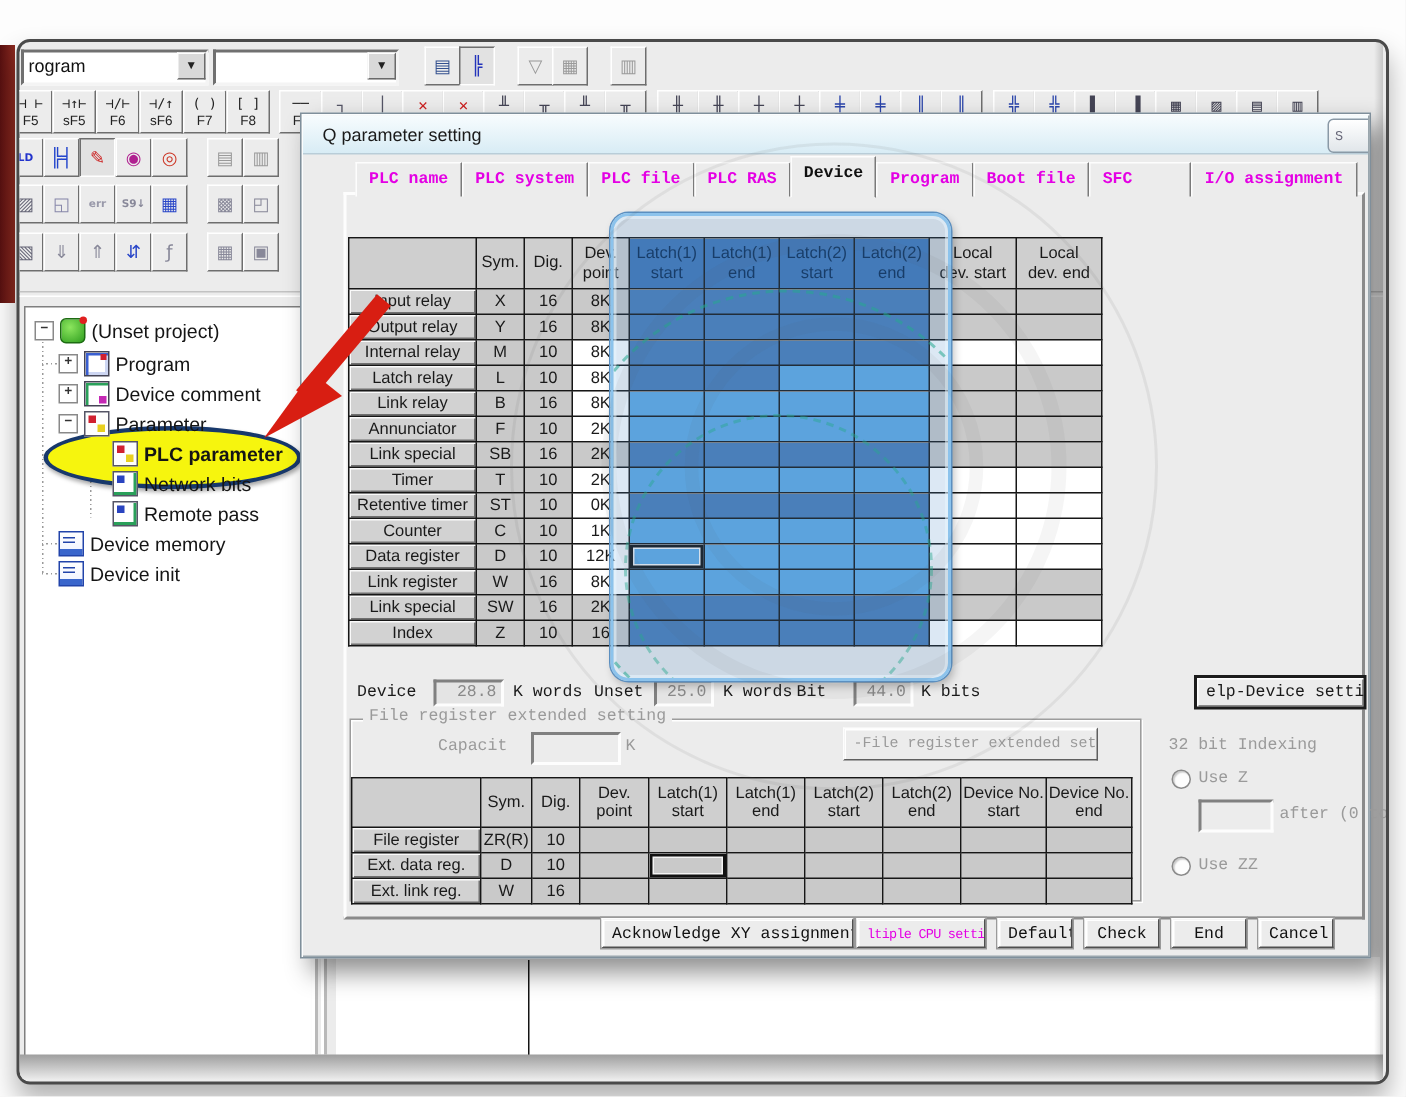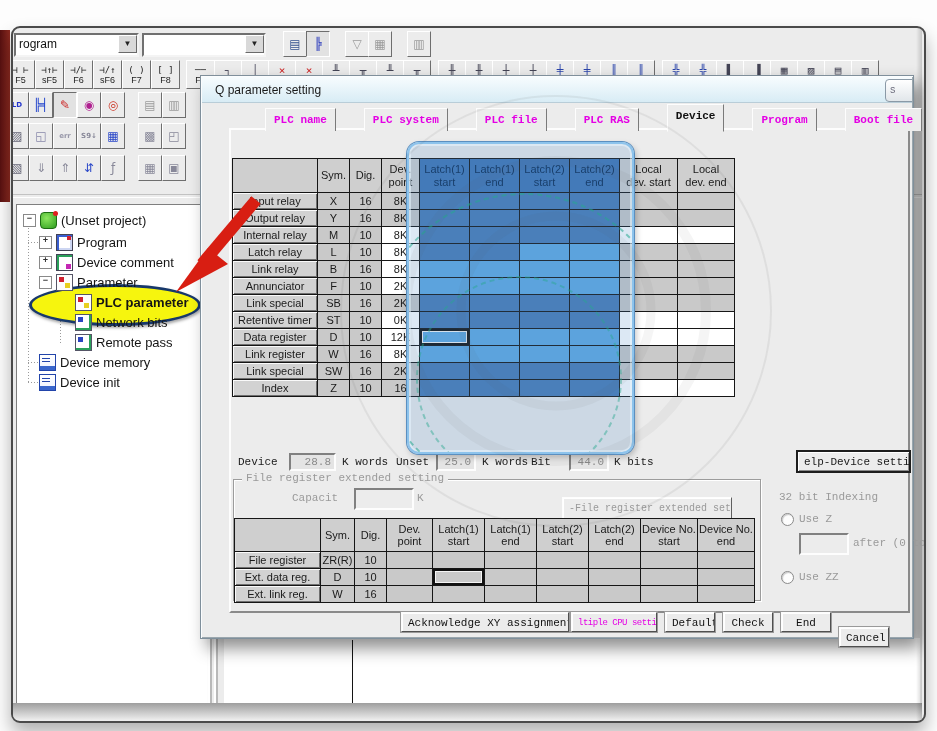--- a/index.html
+++ b/index.html
@@ -47,21 +47,21 @@
   .splitter{position:absolute;left:208px;top:204px;width:10px;height:499px;background:linear-gradient(90deg,#fff 0 2px,#b9b9b9 2px 4px,#ececec 4px 6px,#fff 6px 8px,#b9b9b9 8px 10px);}
   .editor{position:absolute;left:224px;top:638px;width:696px;height:66px;background:#fff;}
   .rail{position:absolute;left:352px;top:640px;width:1px;height:64px;background:#141414;}
   .bottomshade{position:absolute;left:13px;top:703px;width:909px;height:17px;background:linear-gradient(#9e9e9e,#ededed);}
   .rightshade{position:absolute;left:916px;top:28px;width:6px;height:692px;background:linear-gradient(90deg,rgba(0,0,0,0),rgba(0,0,0,.16));}
   
   .dialog{position:absolute;left:200px;top:75px;width:712px;height:562px;background:#ececec;border:1px solid #7f8f9b;box-shadow:inset 1px 1px 0 #fbfdfe,inset -1px -1px 0 #9aa6ad, 7px 9px 16px rgba(0,0,0,.45);z-index:20;}
   .dtitle{position:absolute;left:1px;top:1px;right:1px;height:25px;background:linear-gradient(#f7fcfe,#d8ecf5);border-bottom:1px solid #b9cdd8;display:flex;align-items:center;padding-left:13px;font-size:12px;color:#1a1a1a;overflow:hidden;}
   .dcorner{position:absolute;right:-7px;top:2px;width:28px;height:21px;background:linear-gradient(#ffffff,#e1e6ea);border:1px solid #8a99a6;border-radius:4px;font:9px "Liberation Mono",monospace;color:#667;display:flex;align-items:center;padding-left:4px;}
   .dtabs{position:absolute;left:36px;top:29px;height:26px;display:flex;align-items:flex-end;z-index:5;}
-  .dtab-btn{height:22px;padding:0 8px;background:#ececec;border:1px solid;border-color:#fdfdfd #7a7a7a #7a7a7a #fdfdfd;border-bottom:none;font:bold 11px/22px "Liberation Mono",monospace;color:#e400e4;white-space:pre;margin-left:28px;}
+  .dtab-btn{height:22px;padding:0 8px;background:#ececec;border:1px solid;border-color:#fdfdfd #7a7a7a #7a7a7a #fdfdfd;border-bottom:none;font:bold 11px/22px "Liberation Mono",monospace;color:#e400e4;white-space:pre;}
   .dtab-btn.active{height:26px;color:#111;z-index:6;border-bottom:1px solid #ececec;margin-bottom:-1px;}
   .dtab-btn[data-name="tab-sfc"]{min-width:50px;}
   .dpanel{position:absolute;left:28px;top:52px;width:677px;height:481px;background:#ececec;border:2px solid;border-color:#fdfdfd #8a8a8a #8a8a8a #fdfdfd;}
   .dtab{border-collapse:collapse;table-layout:fixed;font-size:11px;color:#1a1a1a;position:absolute;background:#ececec;}
   .dtab th,.dtab td{border:1px solid #161616;height:16px;padding:0;text-align:center;overflow:hidden;white-space:pre-line;line-height:1.1;font-weight:normal;}
   .dtab thead th{background:#cfcfcf;}
   .dtab td.lab{background:#d2d2d2;box-shadow:inset 1px 1px 0 #fafafa,inset -1px -1px 0 #6f6f6f;}
   .dtab td.ro{background:#c9c9c9;}
   .dtab td.ed{background:#fff;}
   .dtab .lz-head{background:#4076b6;color:#0a2a52;}
@@ -432,28 +432,52 @@
                 <td class="ro" data-name="dig-cell">16</td>
                 <td class="ro" data-name="dev-point-cell">2K</td>
                 <td class="lz-dark" data-name="latch-cell"></td>
                 <td class="lz-dark" data-name="latch-cell"></td>
                 <td class="lz-dark" data-name="latch-cell"></td>
                 <td class="lz-dark" data-name="latch-cell"></td>
                 <td class="ro" data-name="local-dev-cell"></td>
                 <td class="ro" data-name="local-dev-cell"></td>
               </tr>
               <tr data-name="table-row">
+                <td class="lab" data-name="row-label-timer">Timer</td>
+                <td class="ro" data-name="sym-cell">T</td>
+                <td class="ro" data-name="dig-cell">10</td>
+                <td class="ed" data-name="dev-point-cell">2K</td>
+                <td class="lz-light" data-name="latch-cell"></td>
+                <td class="lz-light" data-name="latch-cell"></td>
+                <td class="lz-light" data-name="latch-cell"></td>
+                <td class="lz-light" data-name="latch-cell"></td>
+                <td class="ed" data-name="local-dev-cell"></td>
+                <td class="ed" data-name="local-dev-cell"></td>
+              </tr>
+              <tr data-name="table-row">
                 <td class="lab" data-name="row-label-retentive-timer">Retentive timer</td>
                 <td class="ro" data-name="sym-cell">ST</td>
                 <td class="ro" data-name="dig-cell">10</td>
                 <td class="ed" data-name="dev-point-cell">0K</td>
                 <td class="lz-dark" data-name="latch-cell"></td>
                 <td class="lz-dark" data-name="latch-cell"></td>
                 <td class="lz-dark" data-name="latch-cell"></td>
                 <td class="lz-dark" data-name="latch-cell"></td>
+                <td class="ed" data-name="local-dev-cell"></td>
+                <td class="ed" data-name="local-dev-cell"></td>
+              </tr>
+              <tr data-name="table-row">
+                <td class="lab" data-name="row-label-counter">Counter</td>
+                <td class="ro" data-name="sym-cell">C</td>
+                <td class="ro" data-name="dig-cell">10</td>
+                <td class="ed" data-name="dev-point-cell">1K</td>
+                <td class="lz-light" data-name="latch-cell"></td>
+                <td class="lz-light" data-name="latch-cell"></td>
+                <td class="lz-light" data-name="latch-cell"></td>
+                <td class="lz-light" data-name="latch-cell"></td>
                 <td class="ed" data-name="local-dev-cell"></td>
                 <td class="ed" data-name="local-dev-cell"></td>
               </tr>
               <tr data-name="table-row">
                 <td class="lab" data-name="row-label-data-register">Data register</td>
                 <td class="ro" data-name="sym-cell">D</td>
                 <td class="ro" data-name="dig-cell">10</td>
                 <td class="ed" data-name="dev-point-cell">12K</td>
                 <td class="lz-light focus-cell" data-name="latch-cell"></td>
                 <td class="lz-light" data-name="latch-cell"></td>
@@ -510,21 +534,21 @@
         <span class="mono" style="left:330px;top:380px;" data-name="bit-total-label">Bit</span>
         <span class="valbox" style="left:368px;top:377px;width:40px;" data-name="bit-total-value">44.0</span>
         <span class="mono" style="left:413px;top:380px;" data-name="bit-total-unit">K bits</span>
         <button class="helpbtn" style="left:595px;top:374px;width:115px;" data-name="help-device-setting-button">elp-Device settin</button>
 
         <div class="groupbox" style="left:32px;top:403px;width:526px;height:120px;" data-name="file-register-group">
           <span class="grouplabel" data-name="file-register-group-title">File register extended setting</span>
           <span class="mono dim" style="left:58px;top:12px;" data-name="capacity-label">Capacit</span>
           <span class="inputbox" style="left:120px;top:8px;width:56px;" data-name="capacity-input"></span>
           <span class="mono dim" style="left:183px;top:12px;" data-name="capacity-unit">K</span>
-          <button class="pushbtn" style="left:328px;top:17px;width:170px;" data-name="file-register-extended-button">-File register extended set</button>
+          <button class="pushbtn" style="left:328px;top:5px;width:170px;" data-name="file-register-extended-button">-File register extended set</button>
           <table class="dtab" id="lower-table" style="left:0px;top:38px;" data-name="file-register-table">
               <colgroup>
                 <col style="width: 86px;">
                 <col style="width: 34px;">
                 <col style="width: 32px;">
                 <col style="width: 46px;">
                 <col style="width: 52px;">
                 <col style="width: 52px;">
                 <col style="width: 52px;">
                 <col style="width: 52px;">
@@ -600,21 +624,21 @@
         <span class="mono dim" style="left:652px;top:461px;" data-name="after-range-text">after (0 to</span>
         <span class="radio" style="left:580px;top:495px;" data-name="use-zz-radio"></span>
         <span class="mono dim" style="left:598px;top:495px;" data-name="use-zz-label">Use ZZ</span>
 
         <div id="dlg-buttons" data-name="dialog-button-row">
             <button class="dlgbtn" data-name="acknowledge-xy-assignment-button" style="left: 200px; top: 536px; width: 168px;">Acknowledge XY assignment</button>
             <button class="dlgbtn magenta" data-name="ltiple-cpu-setting-button" style="left: 370px; top: 536px; width: 86px;">ltiple CPU setting</button>
             <button class="dlgbtn" data-name="default-button" style="left: 464px; top: 536px; width: 50px;">Default</button>
             <button class="dlgbtn" data-name="check-button" style="left: 522px; top: 536px; width: 50px;">Check</button>
             <button class="dlgbtn" data-name="end-button" style="left: 580px; top: 536px; width: 50px;">End</button>
-            <button class="dlgbtn" data-name="cancel-button" style="left: 638px; top: 536px; width: 50px; margin-top: 15px;">Cancel</button>
+            <button class="dlgbtn" data-name="cancel-button" style="left: 638px; top: 536px; width: 50px;">Cancel</button>
           </div>
 
         <svg class="wm" data-name="watermark-rings" viewBox="0 0 712 562">
           <circle cx="355" cy="235" r="95" fill="none" stroke="#555" stroke-width="9" opacity="0.06"></circle>
           <circle cx="355" cy="235" r="150" fill="none" stroke="#555" stroke-width="10" opacity="0.06"></circle>
           <circle cx="355" cy="235" r="215" fill="none" stroke="#555" stroke-width="2" opacity="0.09"></circle>
         </svg>
 
         <div class="ovl" data-name="latch-columns-highlight-annotation">
           <svg width="223" height="308" viewBox="0 0 223 308" data-name="watermark-arcs">

